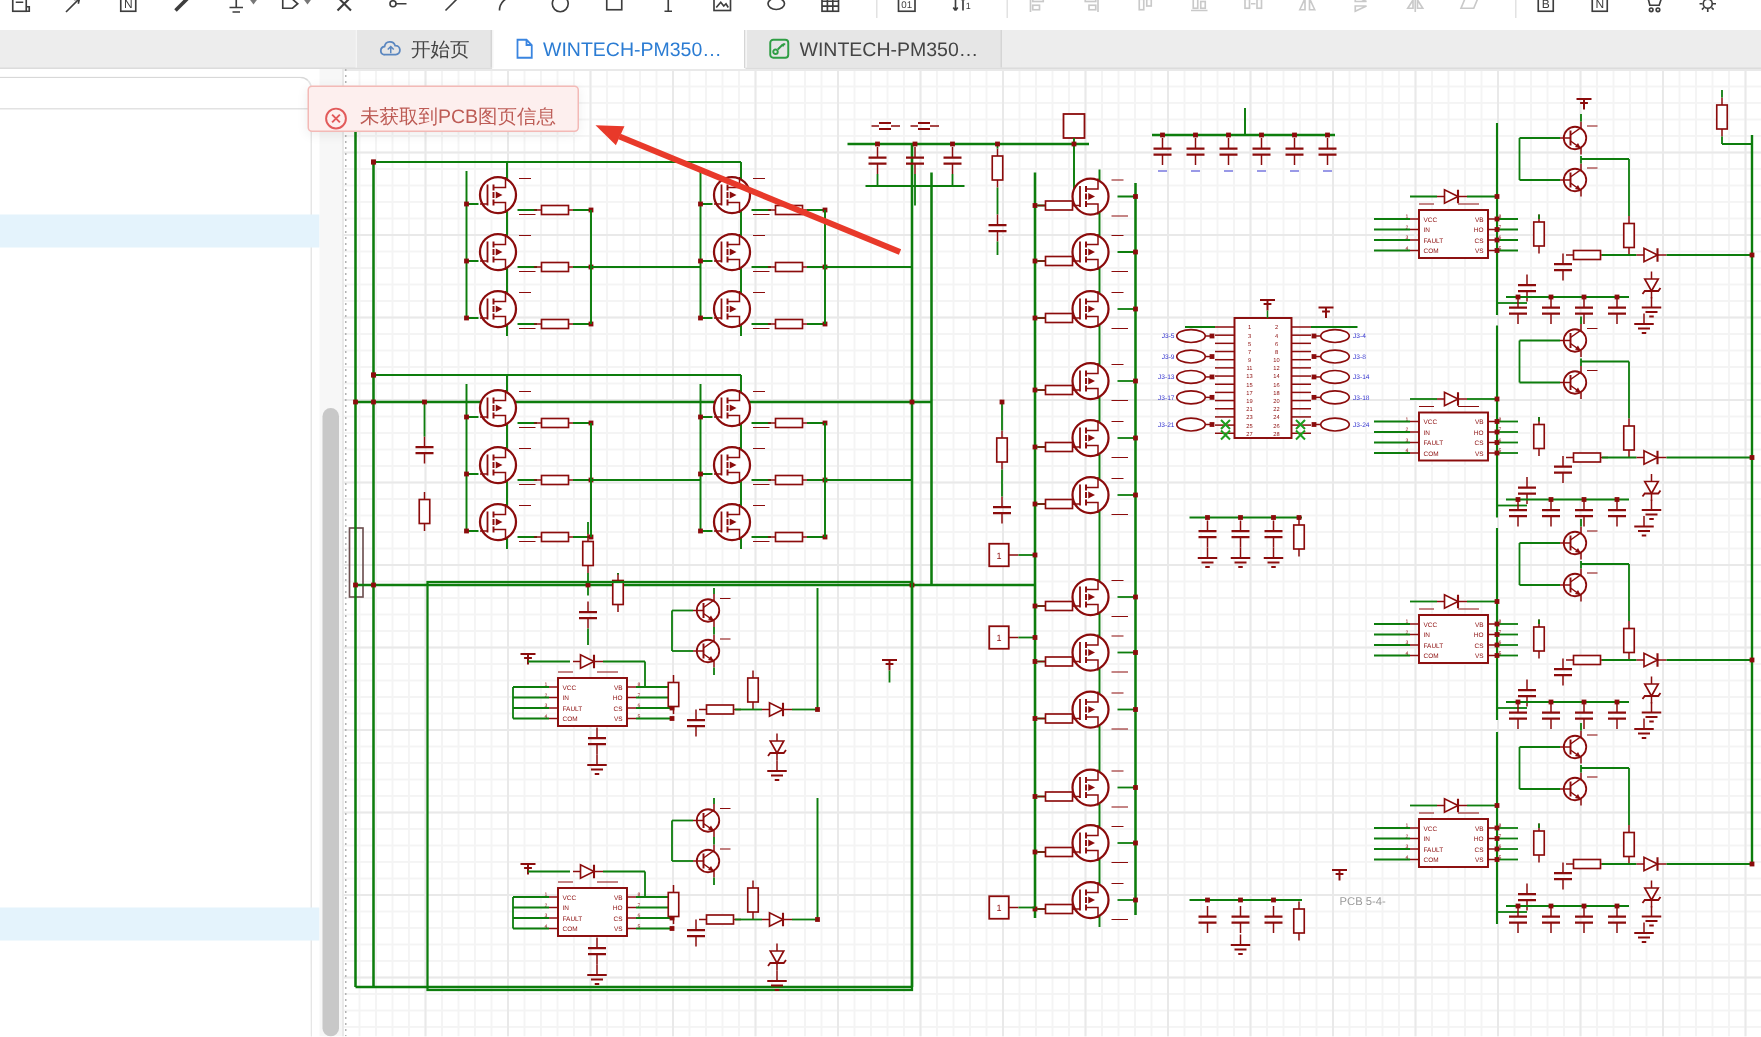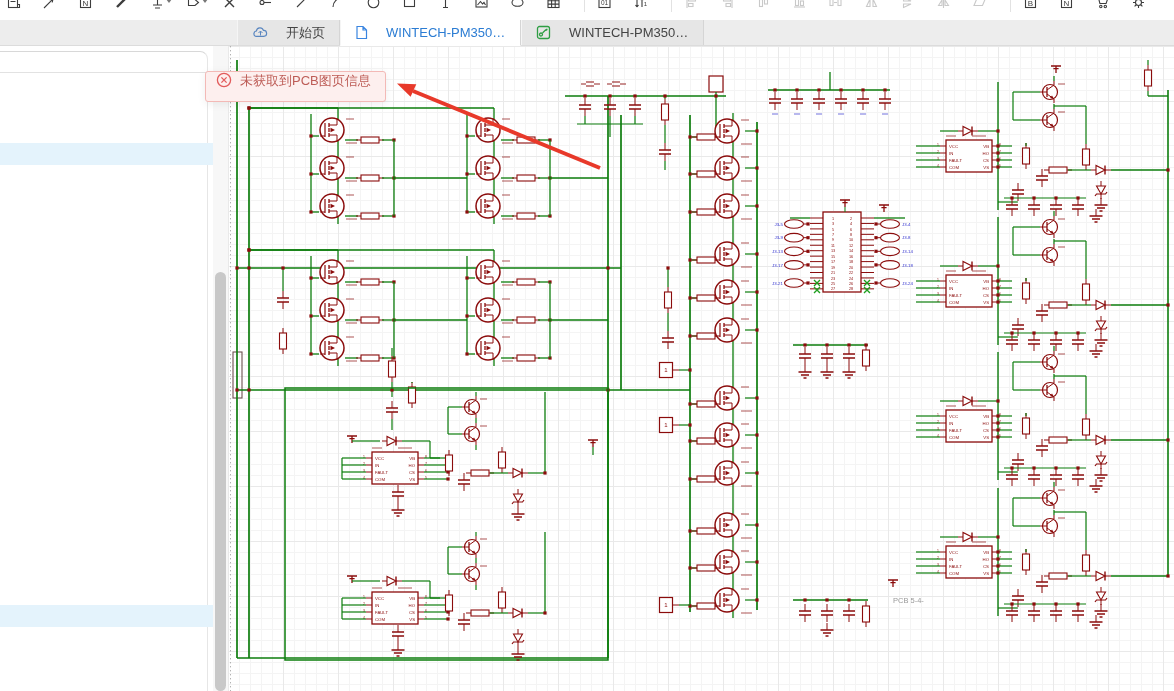--- a/index.html
+++ b/index.html
@@ -12,21 +12,21 @@
            margin-right:20px;color:#3d3d3d;cursor:pointer;}
   .toolbar .ticon.disabled{color:#c9c9c9;}
   .toolbar .tsep{display:inline-block;vertical-align:top;width:1px;height:14px;background:#e2e2e2;
            margin:-2px 12px 0 2px;}
   .toolbar .caret{display:inline-block;width:0;height:0;border-left:3px solid transparent;
            border-right:3px solid transparent;border-top:4px solid #777;margin:4px 0 0 1px;vertical-align:top;}
   .toolbar .grp-first{margin-left:6px;}
   
   .tabbar{position:absolute;left:0;top:20px;width:1174px;height:26px;background:#ededed;
           border-bottom:1px solid #dcdcdc;display:flex;align-items:stretch;padding-left:237px;box-sizing:border-box;}
-  .tab{display:flex;align-items:center;gap:18px;padding:0 14px;font-size:13px;color:#444;
+  .tab{display:flex;align-items:center;gap:6px;padding:0 14px;font-size:13px;color:#444;
        background:#e6e6e6;border-right:1px solid #d5d5d5;border-left:1px solid #f5f5f5;cursor:pointer;max-width:160px;}
   .tab .lbl{white-space:nowrap;overflow:hidden;text-overflow:ellipsis;max-width:120px;}
   .tab.active{background:#fff;color:#2b7cd3;border-bottom:1px solid #fff;margin-bottom:-1px;}
   
   .leftpanel{position:absolute;left:0;top:46px;width:228px;height:645px;background:#fff;}
   .panel-card{position:absolute;left:0;top:5px;width:207px;height:640px;border-top:1px solid #d8d8d8;
       border-right:1px solid #e6e6e6;border-top-right-radius:8px;}
   .panel-head{position:absolute;left:0;top:5px;width:207px;height:21px;border-bottom:1px solid #e2e2e2;}
   .sel-row{position:absolute;left:0;width:213px;height:22px;background:#e4f3fc;cursor:pointer;}
   .vscroll{position:absolute;left:213px;top:0;width:15px;height:645px;background:#f7f7f7;}
@@ -35,22 +35,22 @@
   .canvas{position:absolute;left:228px;top:46px;width:946px;height:645px;overflow:hidden;cursor:crosshair;
     background-color:#ffffff;
     background-image:
       linear-gradient(#e9e9e9 1px,transparent 1px),
       linear-gradient(90deg,#e9e9e9 1px,transparent 1px),
       linear-gradient(#f4f4f4 1px,transparent 1px),
       linear-gradient(90deg,#f4f4f4 1px,transparent 1px);
     background-size:55px 55px,55px 55px,11px 11px,11px 11px;padding-left:23px;}
   .canvas svg{position:absolute;left:0;top:0;}
   
-  .toast{position:absolute;left:205px;top:71px;height:29px;background:#fdefee;border:1px solid #f3b9b6;
-     border-radius:3px;display:flex;align-items:flex-start;gap:8px;padding:0 14px 0 10px;z-index:40;
+  .toast{position:absolute;left:205px;top:57px;height:29px;background:#fdefee;border:1px solid #f3b9b6;
+     border-radius:3px;display:flex;align-items:flex-end;gap:8px;padding:0 14px 0 10px;z-index:40;
      box-shadow:0 2px 8px rgba(0,0,0,.07);}
   .toast .msg{font-size:13px;color:#bd5c56;white-space:nowrap;}
   
   #annot{position:absolute;left:0;top:0;width:1174px;height:691px;z-index:50;pointer-events:none;}
 </style>
 </head>
 <body>
 
 <div class="app">
 

